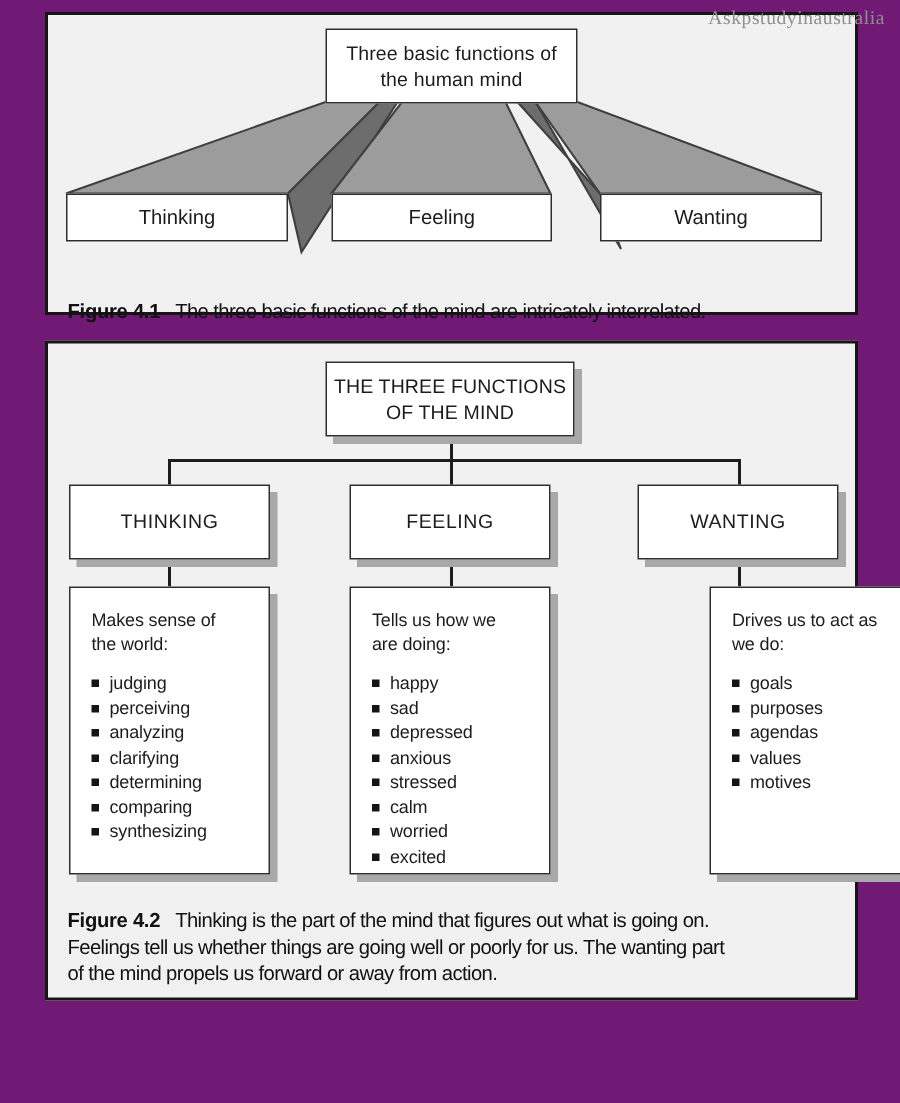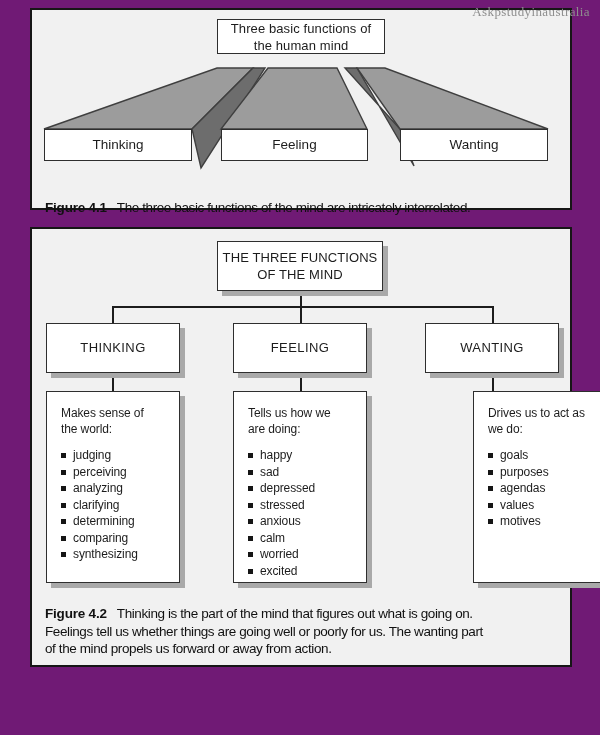--- a/index.html
+++ b/index.html
@@ -59,21 +59,21 @@
   <section class="frame fig1">
 
     <svg class="fan" width="537" height="197" viewBox="0 0 537 197">
       <polygon points="185,58 221,58 160,119 12,119" fill="#9c9c9c" stroke="#3f3f3f" stroke-width="1.4"></polygon>
       <polygon points="221,58 233,58 169,158 160,119" fill="#6d6d6d" stroke="#3f3f3f" stroke-width="1.4"></polygon>
       <polygon points="236,58 305,58 335,119 189,119" fill="#9c9c9c" stroke="#3f3f3f" stroke-width="1.4"></polygon>
       <polygon points="313,58 325,58 382,156 368,119" fill="#6d6d6d" stroke="#3f3f3f" stroke-width="1.4"></polygon>
       <polygon points="325,58 353,58 516,119 368,119" fill="#9c9c9c" stroke="#3f3f3f" stroke-width="1.4"></polygon>
     </svg>
 
-    <div class="box titlebox" style="left:185px;top:9px;width:168px;height:35px;">
+    <div class="box titlebox" style="left:185px;top:9px;width:168px;height:50px;">
       <div>Three basic functions of</div>
       <div>the human mind</div>
     </div>
 
     <div class="box leaf1" style="left:12px;top:119px;width:148px;height:32px;">Thinking</div>
     <div class="box leaf1" style="left:189px;top:119px;width:147px;height:32px;">Feeling</div>
     <div class="box leaf1" style="left:368px;top:119px;width:148px;height:32px;">Wanting</div>
 
     <p class="caption cap1"><b>Figure 4.1</b><span>The three basic functions of the mind are intricately interrelated.</span></p>
   </section>
@@ -112,22 +112,22 @@
         </ul>
     </div>
 
     <div class="detail" style="left:201px;top:162px;width:134px;height:192px;">
       <div class="intro">Tells us how we</div>
       <div class="intro">are doing:</div>
       <ul class="bullets">
           <li>happy</li>
           <li>sad</li>
           <li>depressed</li>
+          <li>anxious</li>
           <li>stressed</li>
-          <li>anxious</li>
           <li>calm</li>
           <li>worried</li>
           <li>excited</li>
         </ul>
     </div>
 
     <div class="detail" style="left:393px;top:162px;width:134px;height:192px;margin-left:48px;">
       <div class="intro">Drives us to act as</div>
       <div class="intro">we do:</div>
       <ul class="bullets">

